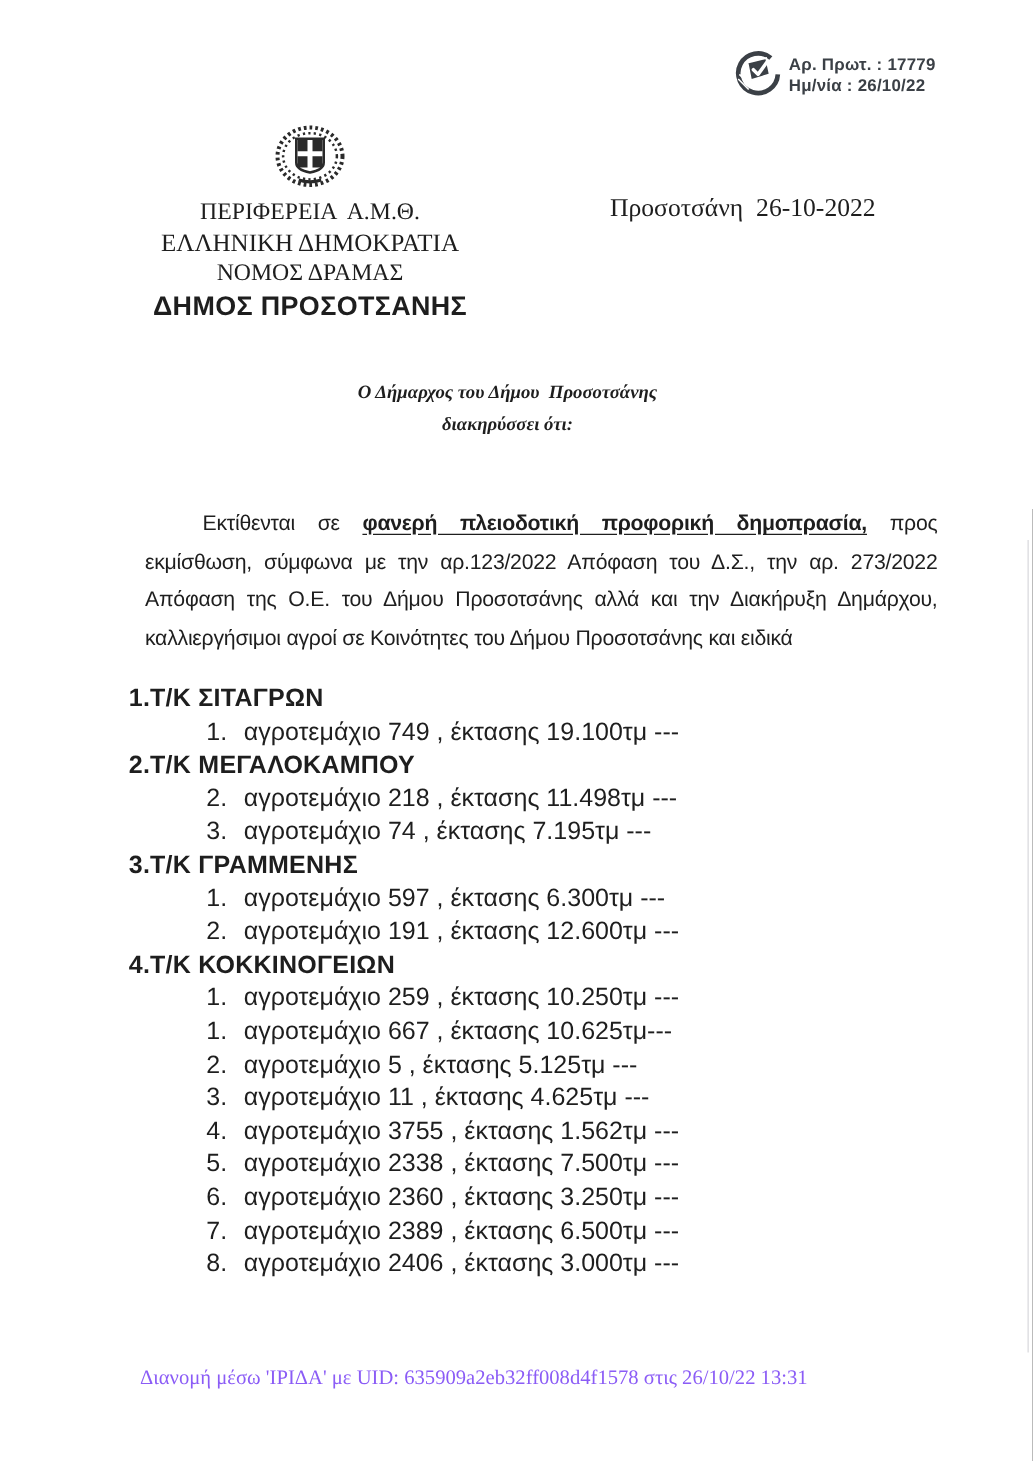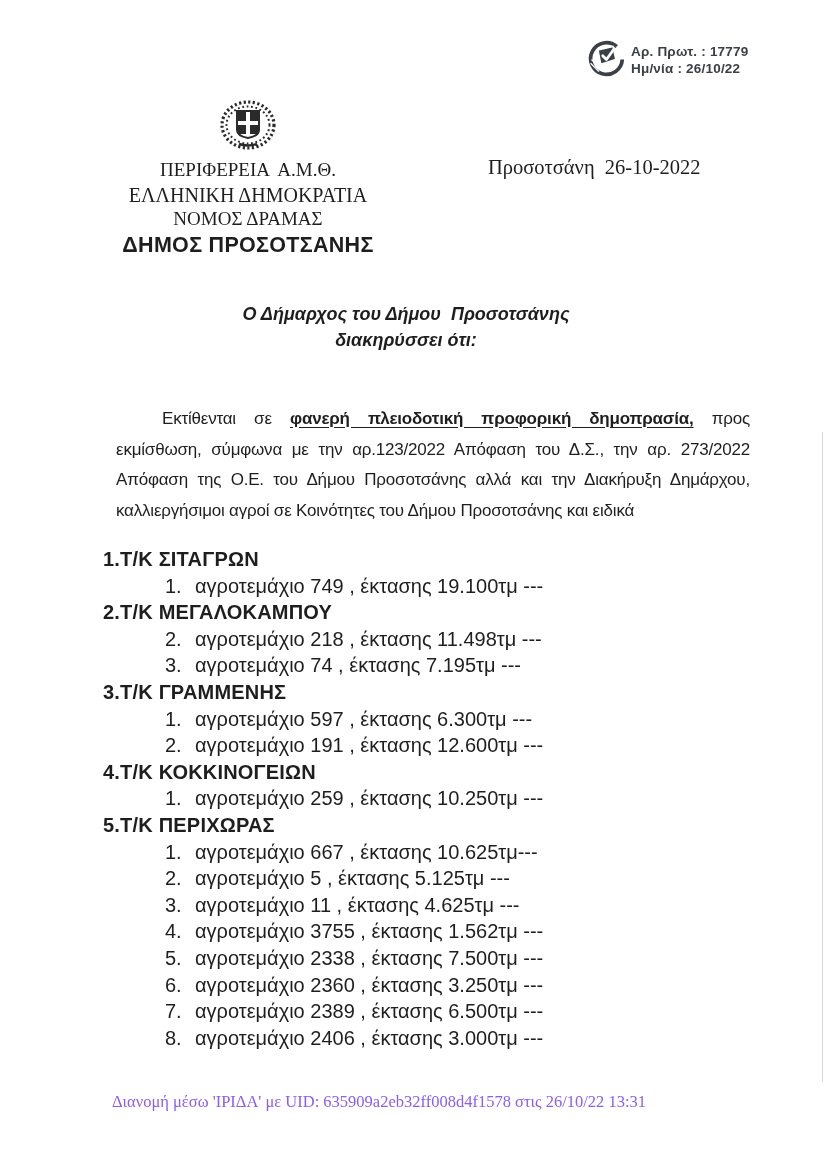--- a/index.html
+++ b/index.html
@@ -55,23 +55,23 @@
   .doc-title{
     display:inline-block;
     font-size:20px;font-weight:bold;
     letter-spacing:7px;word-spacing:16px;
     text-decoration:underline;
     text-underline-offset:5px;
     text-decoration-thickness:2px;
     white-space:pre;
   }
   .doc-subtitle{
-    font-family:Liberation Sans, sans-serif;
+    font-family:Liberation Serif, serif;
     font-weight:bold;font-style:italic;
-    font-size:18px;line-height:26px;
+    font-size:15px;line-height:26px;
     white-space:pre;
   }
   .doc-subtitle.first{margin-top:5px;}
   
   .intro{
     position:absolute;top:404px;left:116px;width:634px;
     font-size:17px;line-height:30.5px;
     letter-spacing:-0.2px;
     text-align:justify;
     text-indent:46px;
@@ -159,21 +159,20 @@
       <div class="section-heading">1.Τ/Κ ΣΙΤΑΓΡΩΝ</div>
       <div class="list-item"><span class="num">1.</span><span>αγροτεμάχιο 749 , έκτασης 19.100τμ ---</span></div>
       <div class="section-heading">2.Τ/Κ ΜΕΓΑΛΟΚΑΜΠΟΥ</div>
       <div class="list-item"><span class="num">2.</span><span>αγροτεμάχιο 218 , έκτασης 11.498τμ ---</span></div>
       <div class="list-item"><span class="num">3.</span><span>αγροτεμάχιο 74 , έκτασης 7.195τμ ---</span></div>
       <div class="section-heading">3.Τ/Κ ΓΡΑΜΜΕΝΗΣ</div>
       <div class="list-item"><span class="num">1.</span><span>αγροτεμάχιο 597 , έκτασης 6.300τμ  ---</span></div>
       <div class="list-item"><span class="num">2.</span><span>αγροτεμάχιο 191 , έκτασης 12.600τμ ---</span></div>
       <div class="section-heading">4.Τ/Κ ΚΟΚΚΙΝΟΓΕΙΩΝ</div>
       <div class="list-item"><span class="num">1.</span><span>αγροτεμάχιο 259 , έκτασης 10.250τμ ---</span></div>
-      <div class="section-heading">5.Τ/Κ ΠΕΡΙΧΩΡΑΣ</div>
       <div class="list-item"><span class="num">1.</span><span>αγροτεμάχιο 667 , έκτασης 10.625τμ---</span></div>
       <div class="list-item"><span class="num">2.</span><span>αγροτεμάχιο 5 ,  έκτασης 5.125τμ ---</span></div>
       <div class="list-item"><span class="num">3.</span><span>αγροτεμάχιο 11 , έκτασης 4.625τμ ---</span></div>
       <div class="list-item"><span class="num">4.</span><span>αγροτεμάχιο 3755 , έκτασης 1.562τμ ---</span></div>
       <div class="list-item"><span class="num">5.</span><span>αγροτεμάχιο 2338 , έκτασης 7.500τμ ---</span></div>
       <div class="list-item"><span class="num">6.</span><span>αγροτεμάχιο 2360 , έκτασης 3.250τμ ---</span></div>
       <div class="list-item"><span class="num">7.</span><span>αγροτεμάχιο 2389 , έκτασης 6.500τμ ---</span></div>
       <div class="list-item"><span class="num">8.</span><span>αγροτεμάχιο 2406 , έκτασης 3.000τμ ---</span></div>
     </div>
 

